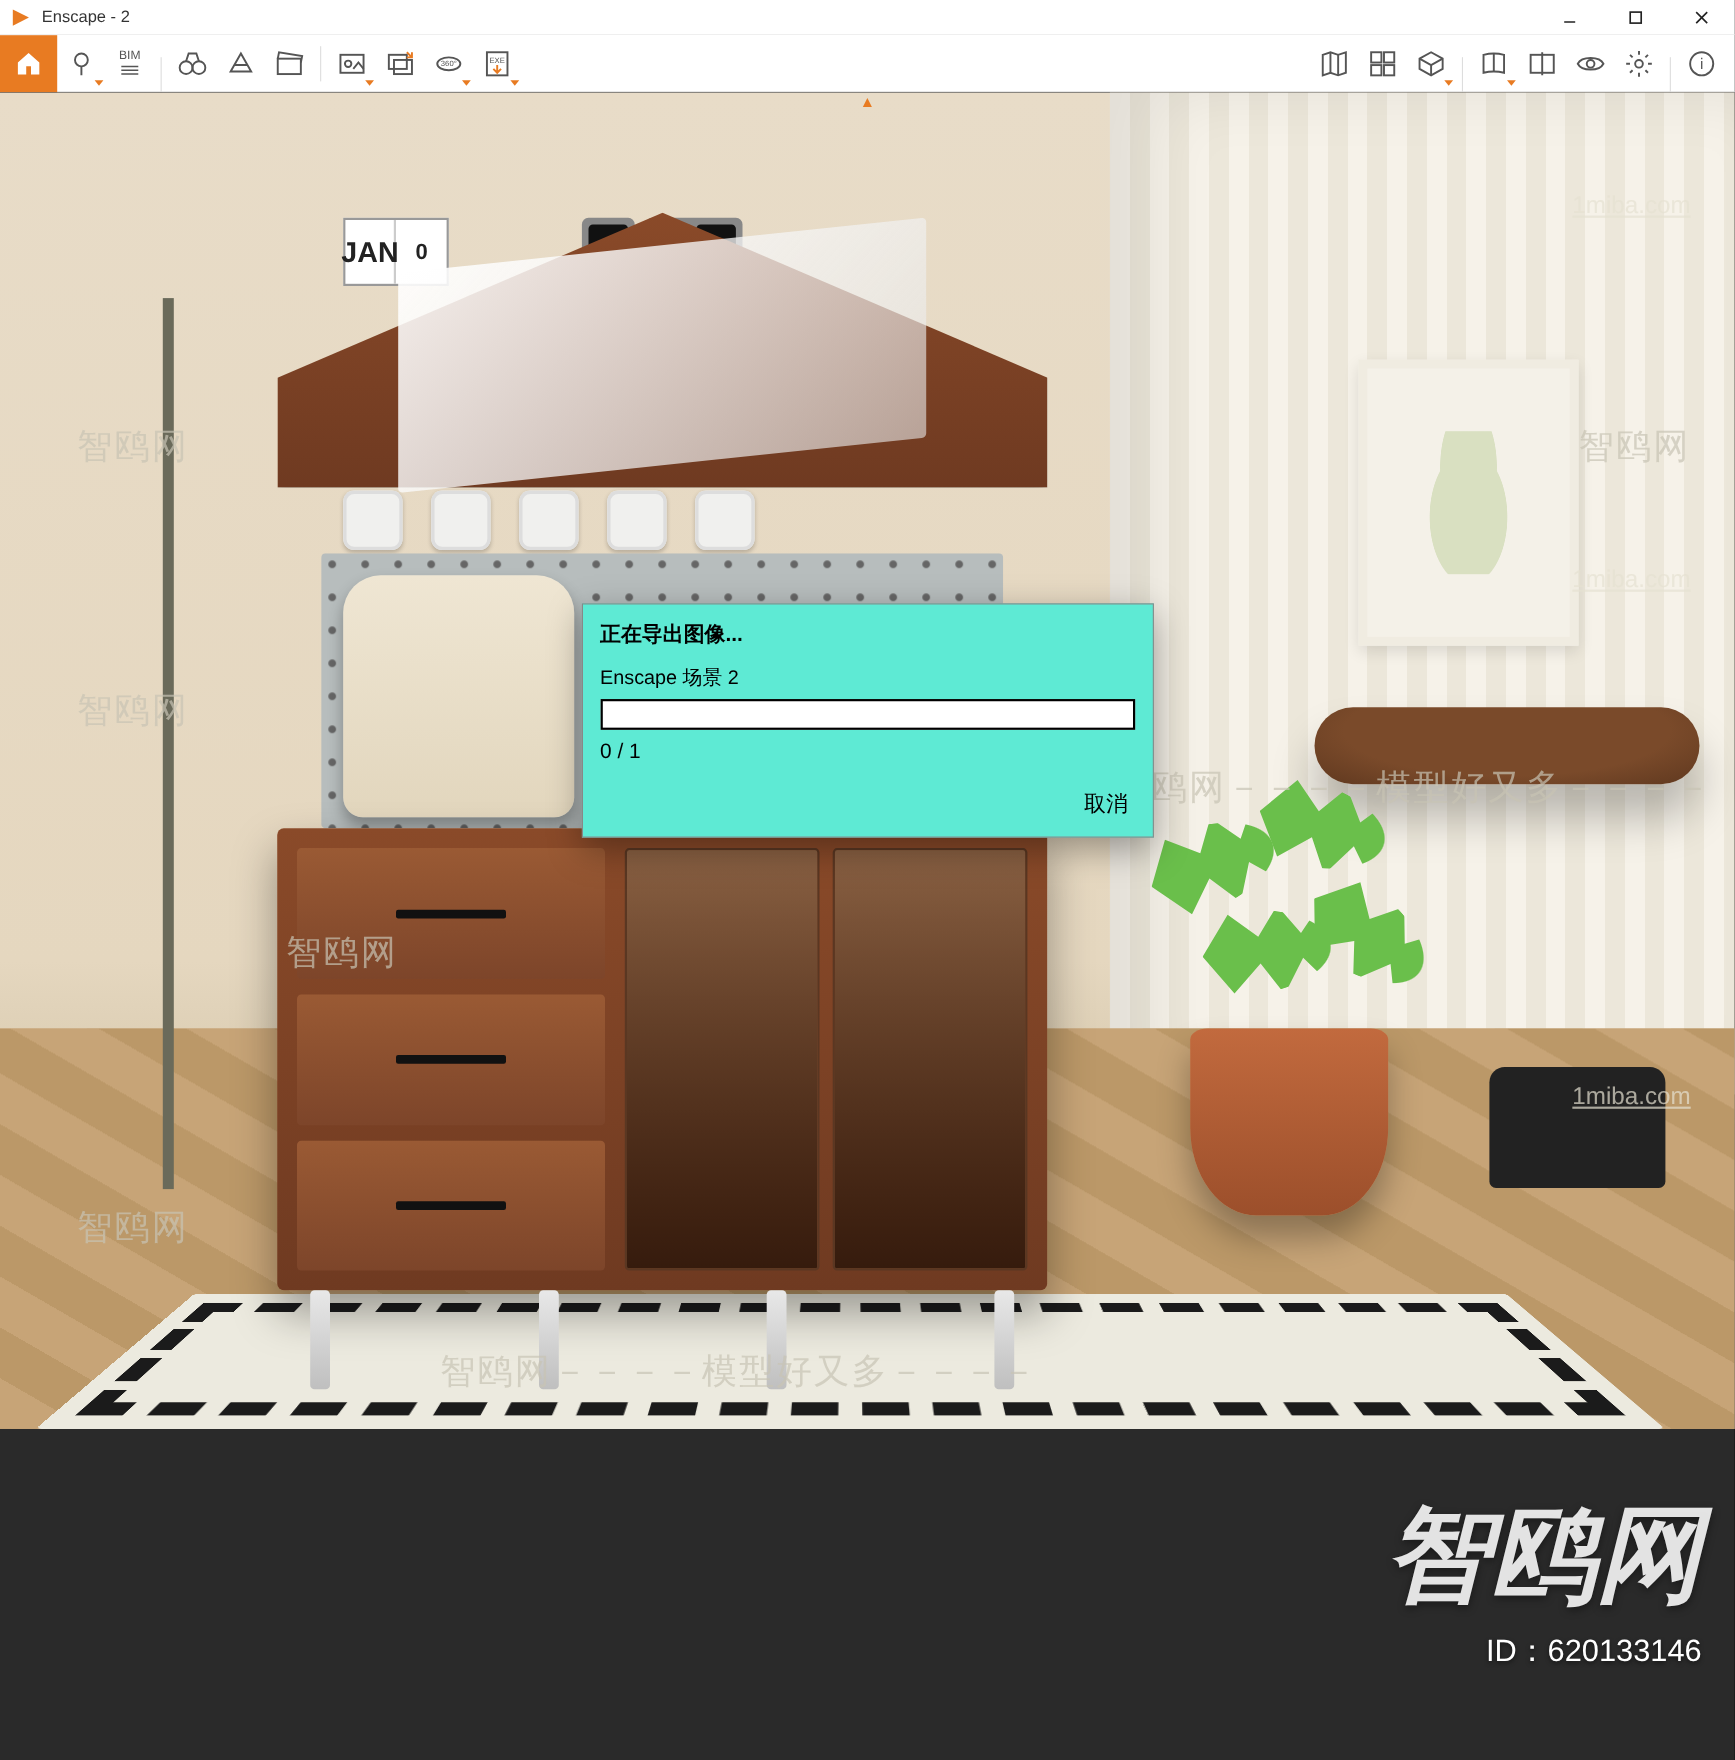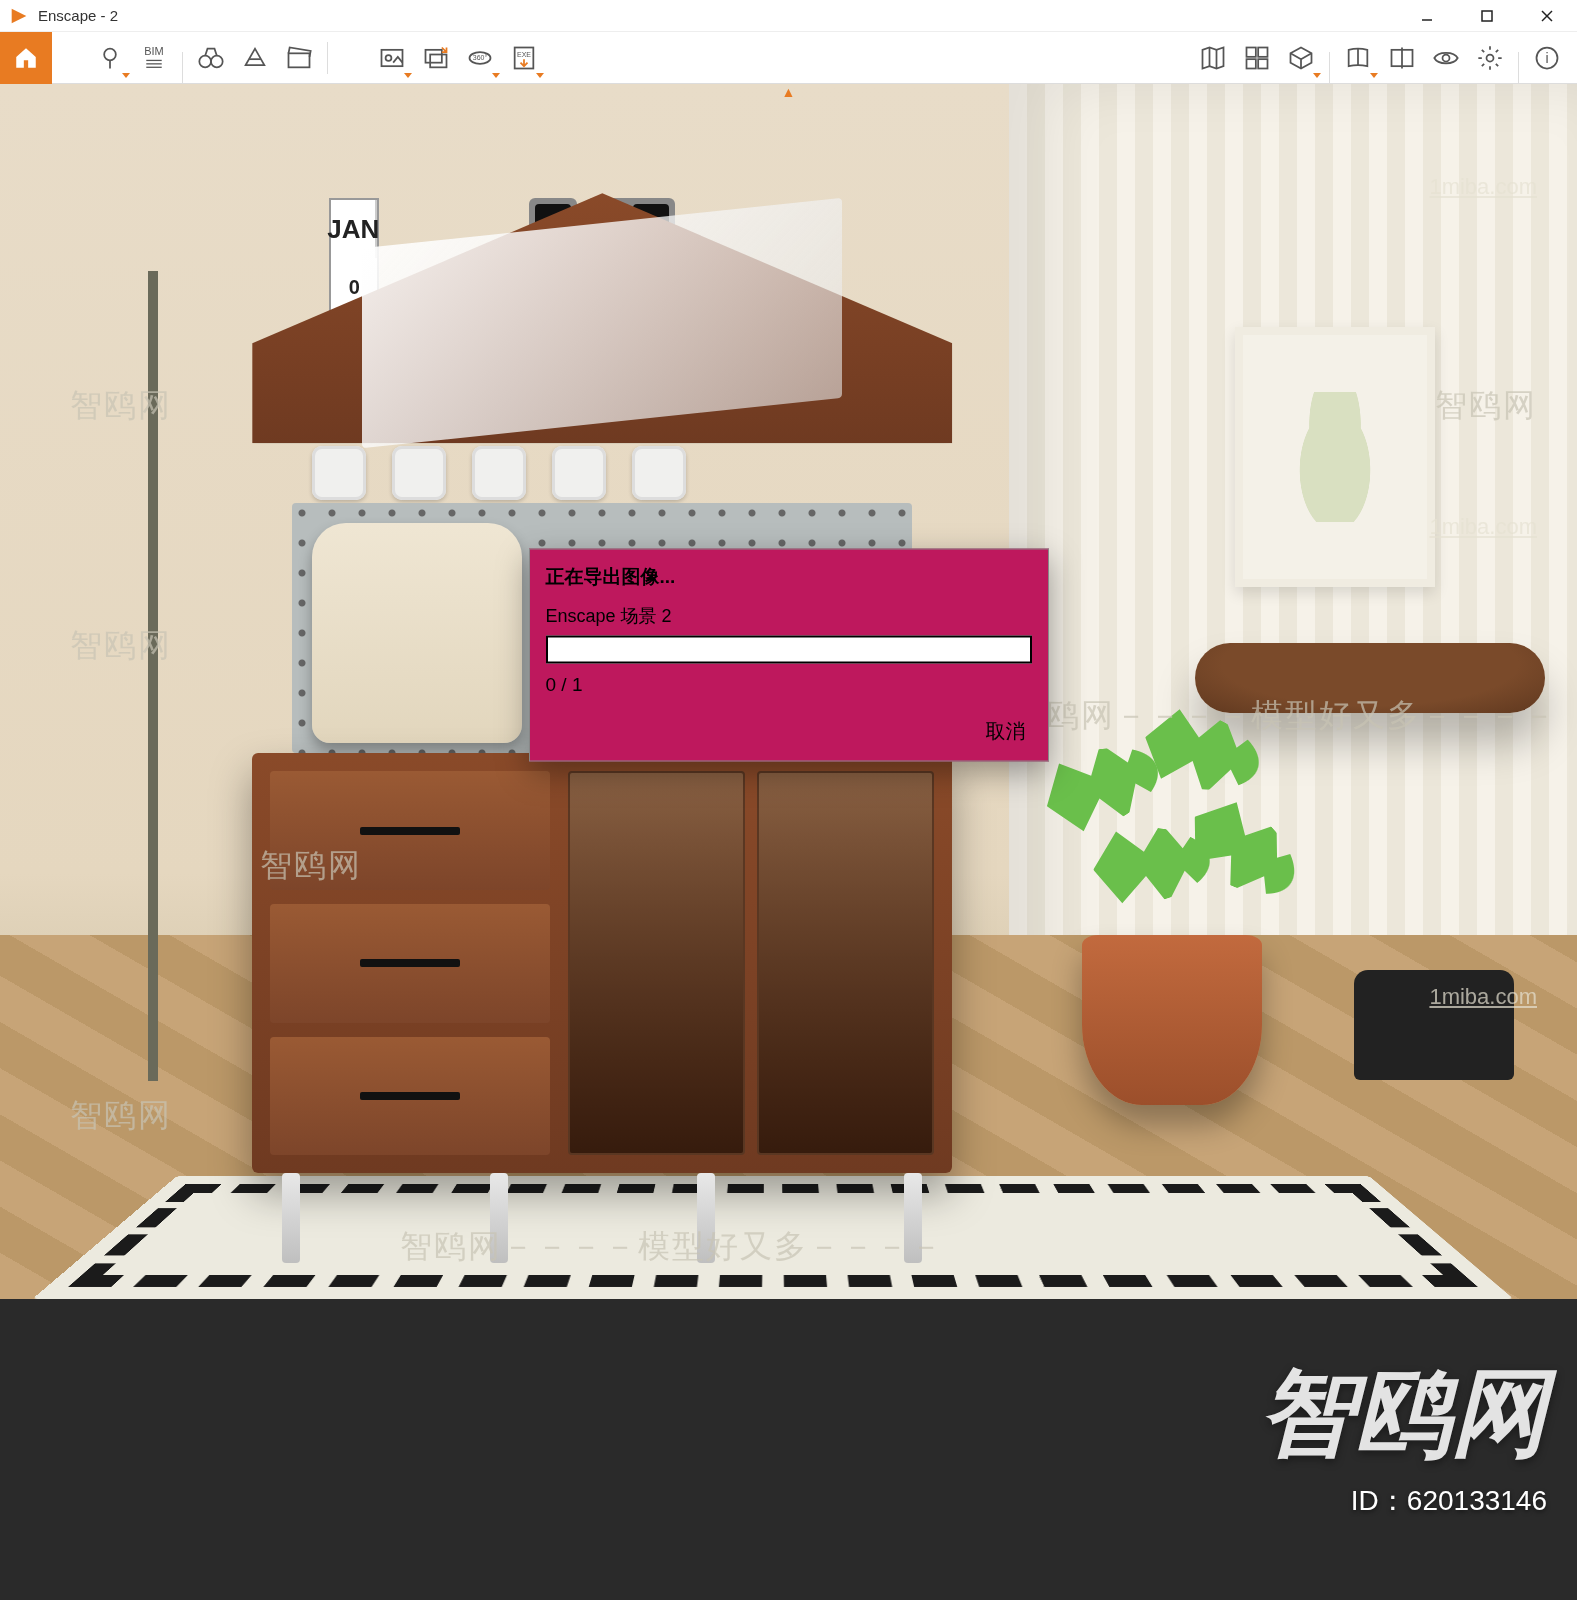--- a/index.html
+++ b/index.html
@@ -55,21 +55,21 @@
     border-bottom: 1px solid #ddd;
   }
   .tool-home {
     width: 52px; height: 52px;
     background: #e87b22;
     display: flex;
     align-items: center;
     justify-content: center;
     color: #fff;
   }
-  .tool-group { display: flex; align-items: flex-end; height: 52px; padding-left: 36px; }
+  .tool-group { display: flex; align-items: flex-end; height: 52px; }
   .tool-group.left { margin-left: 0; }
   .tool-group.right { margin-left: auto; margin-right: 8px; }
   .tool-btn {
     width: 44px; height: 52px;
     display: flex;
     align-items: center;
     justify-content: center;
     color: #555;
     position: relative;
   }
@@ -286,22 +286,22 @@
     padding: 6px; background: #888; border-radius: 6px;
   }
   .flipclock .digit {
     width: 36px; height: 48px;
     background: linear-gradient(#111 0 49%, #000 51% 100%);
     color: #fff; font-weight: bold; font-size: 32px;
     display: flex; align-items: center; justify-content: center;
     border-radius: 4px;
   }
   .deskcal {
-    position: absolute; left: 77px; top: 5px;
-    display: flex; background: #fff; border: 2px solid #999; flex-direction: column;
+    position: absolute; left: 60px; top: 5px;
+    display: flex; background: #fff; border: 2px solid #999;
   }
   .deskcal span {
     width: 46px; height: 58px;
     display: flex; align-items: center; justify-content: center;
     font-weight: bold; font-size: 26px; color: #222;
     border-right: 2px solid #ccc;
   }
   .deskcal span:last-child { border-right: 0; font-size: 20px; }
   
   .wm {
@@ -336,21 +336,21 @@
     font-size: 22px;
     pointer-events: none;
     text-decoration: underline;
   }
   
   .dialog {
     position: absolute;
     left: 50%; top: 47%;
     transform: translate(-50%, -50%);
     width: 520px;
-    background: #be185d;
+    background: #5eead4;
     border: 1px solid #888;
     box-shadow: 0 10px 30px rgba(0,0,0,0.35);
     z-index: 20;
     padding: 14px 16px 12px 16px;
     font-size: 18px;
   }
   .dialog-title { font-weight: 600; margin-bottom: 14px; font-size: 19px; }
   .dialog-scene { margin-bottom: 8px; font-size: 18px; }
   .dialog-progress {
     width: 100%; height: 28px;

